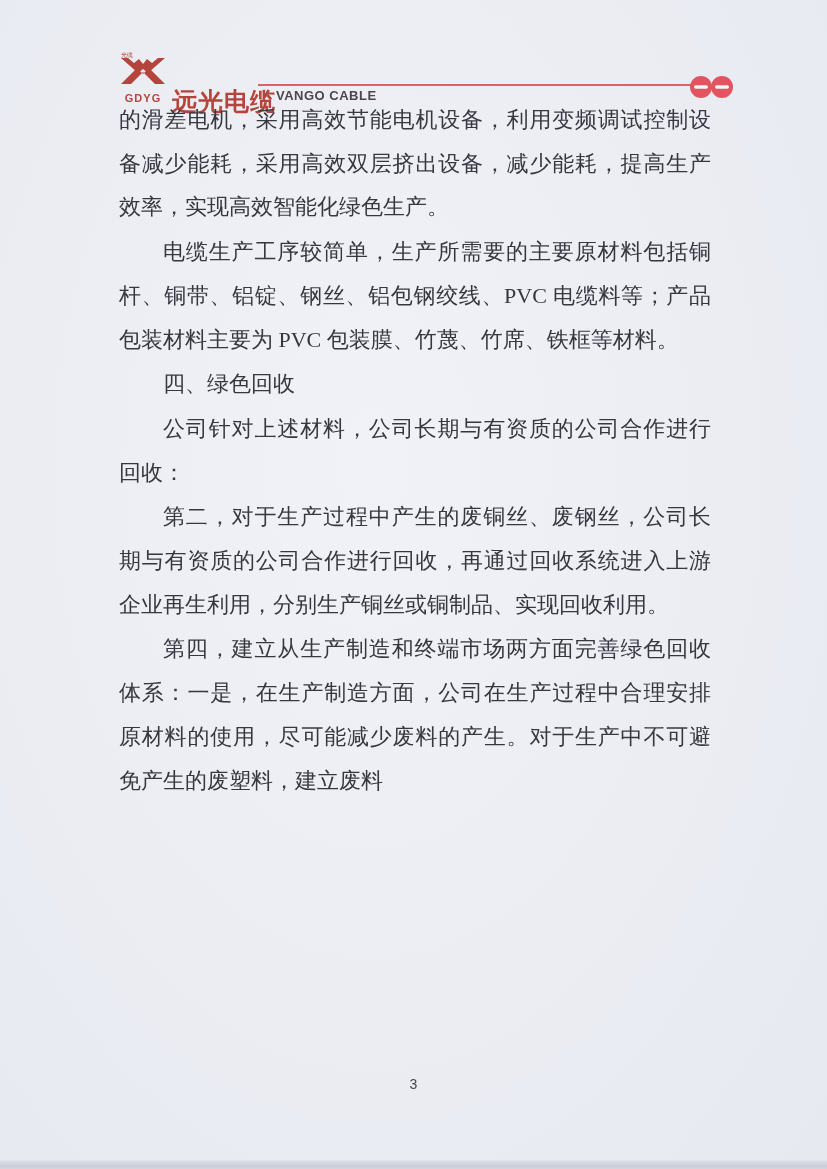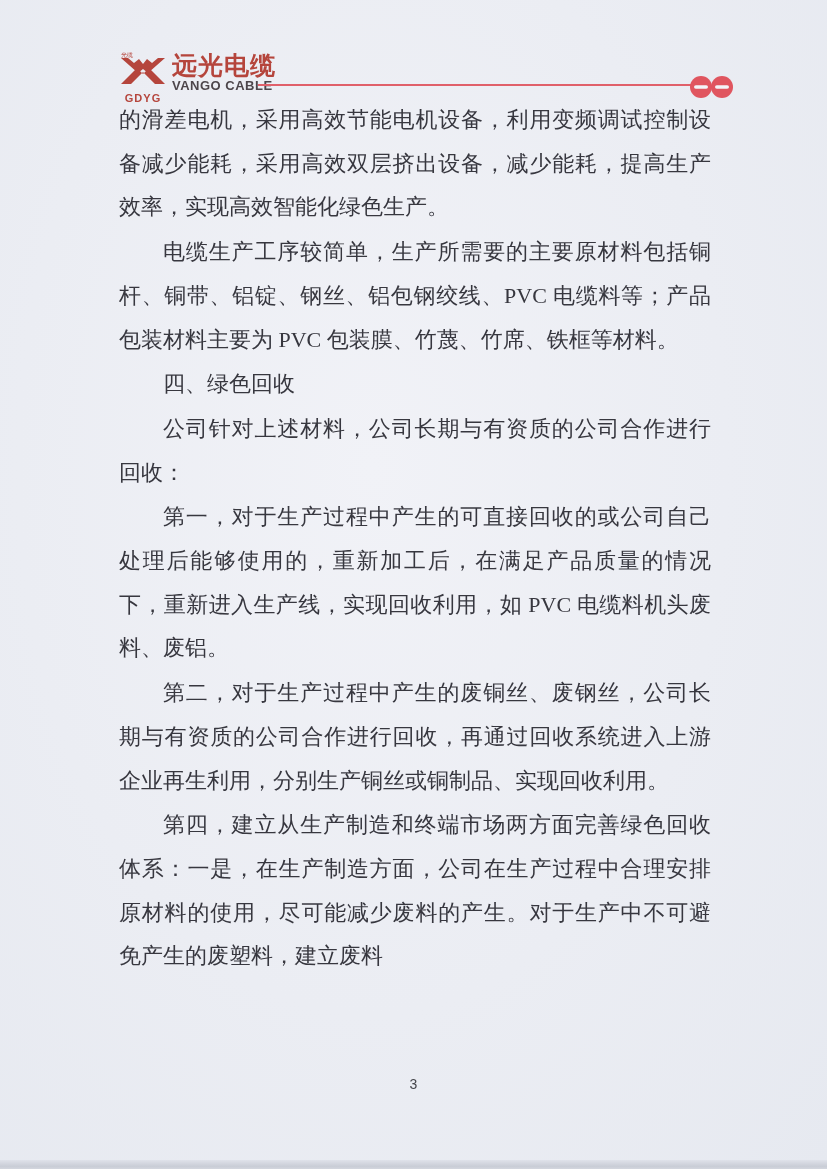--- a/index.html
+++ b/index.html
@@ -11,21 +11,21 @@
     overflow:hidden;
     font-family:"Liberation Serif","DejaVu Serif",serif;
   }
   
   .header{position:absolute;left:0;top:0;width:100%;height:110px;}
   .logo{position:absolute;left:120px;top:52px;display:flex;align-items:flex-start;}
   .logo-markcol{display:flex;flex-direction:column;align-items:center;width:46px;}
   .logo-mark{width:44px;height:26px;display:block;}
   .logo-tiny{font-family:"Liberation Sans",sans-serif;font-size:6px;color:#b5453c;line-height:6px;align-self:flex-start;margin-left:1px;}
   .logo-abbr{font-family:"Liberation Sans",sans-serif;font-weight:bold;font-size:11px;color:#b5453c;letter-spacing:1px;line-height:11px;margin-top:9px;}
-  .logo-names{margin-left:6px;display:flex;flex-direction:column;}
+  .logo-names{margin-left:6px;display:flex;flex-direction:row;margin-top:36px;}
   .logo-cn{font-family:"Liberation Sans",sans-serif;font-weight:bold;font-size:25px;line-height:26px;color:#b5453c;letter-spacing:1px;}
   .logo-en{font-family:"Liberation Sans",sans-serif;font-weight:bold;font-size:13px;line-height:14px;color:#4d464b;letter-spacing:0.5px;margin-top:1px;}
   .slogan{
     position:absolute;right:92px;top:50px;
     font-family:"Liberation Serif","DejaVu Serif",serif;
     font-weight:bold;font-size:16px;color:#7a4f4a;letter-spacing:0.45em;white-space:pre;
   }
   .rule{position:absolute;left:258px;top:84px;width:443px;height:2px;background:#e0606a;}
   .infinity{position:absolute;left:688px;top:75px;width:50px;height:24px;}
   
@@ -77,21 +77,20 @@
       <rect x="6" y="10.2" width="14" height="3.6" rx="1.8" fill="#f3f4f8"></rect>
       <rect x="27" y="10.2" width="14" height="3.6" rx="1.8" fill="#f3f4f8"></rect>
     </svg>
   </header>
 
   <main class="content">
     <p class="para no-indent">的滑差电机，采用高效节能电机设备，利用变频调试控制设备减少能耗，采用高效双层挤出设备，减少能耗，提高生产效率，实现高效智能化绿色生产。</p>
     <p class="para">电缆生产工序较简单，生产所需要的主要原材料包括铜杆、铜带、铝锭、钢丝、铝包钢绞线、PVC 电缆料等；产品包装材料主要为 PVC 包装膜、竹蔑、竹席、铁框等材料。</p>
     <p class="para">四、绿色回收</p>
     <p class="para">公司针对上述材料，公司长期与有资质的公司合作进行回收：</p>
-    <p class="para">第一，对于生产过程中产生的可直接回收的或公司自己处理后能够使用的，重新加工后，在满足产品质量的情况下，重新进入生产线，实现回收利用，如 PVC 电缆料机头废料、废铝。</p>
     <p class="para">第二，对于生产过程中产生的废铜丝、废钢丝，公司长期与有资质的公司合作进行回收，再通过回收系统进入上游企业再生利用，分别生产铜丝或铜制品、实现回收利用。</p>
     <p class="para">第四，建立从生产制造和终端市场两方面完善绿色回收体系：一是，在生产制造方面，公司在生产过程中合理安排原材料的使用，尽可能减少废料的产生。对于生产中不可避免产生的废塑料，建立废料</p>
   </main>
 
   <div class="page-number">3</div>
 
   <div class="scan-edge"></div>
 </div>
 
 </body></html>

